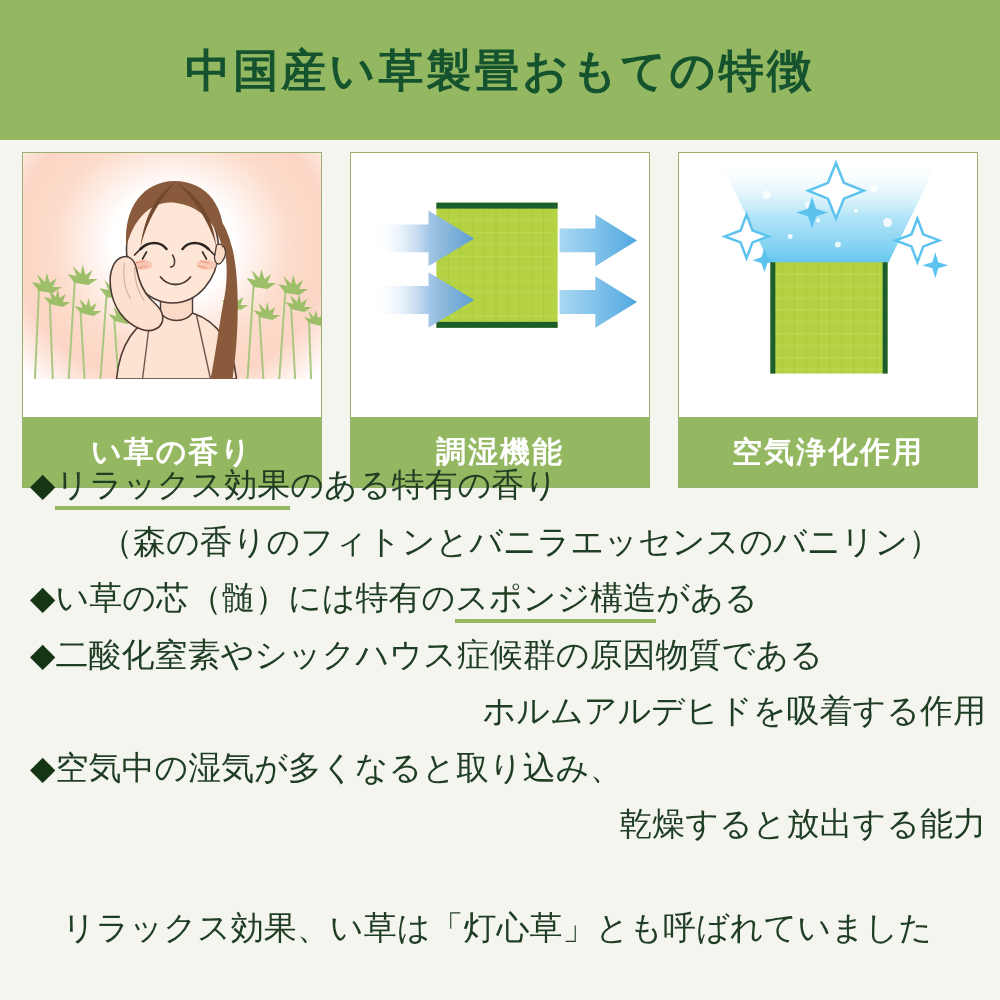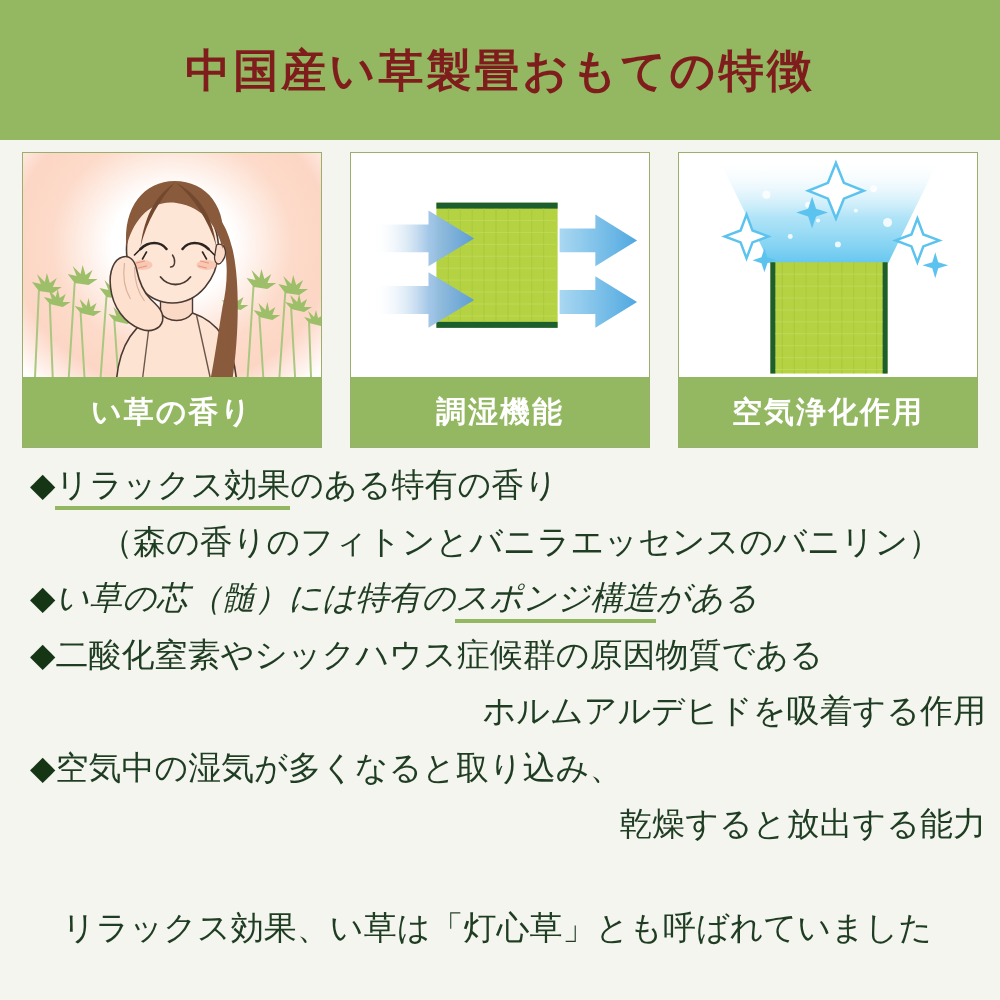--- a/index.html
+++ b/index.html
@@ -26,42 +26,42 @@
     left: 0;
     top: 0;
     width: 1000px;
     height: 140px;
     background: #94b862;
     display: flex;
     align-items: center;
     justify-content: center;
   }
   .header-title {
-    color: #7f1d1d;
+    color: #14532d;
     font-size: 45px;
     font-weight: bold;
     letter-spacing: 3px;
     line-height: 1;
     white-space: nowrap;
   }
 
   
   .cards {
     position: absolute;
     left: 22px;
     top: 152px;
     width: 956px;
     height: 296px;
     display: flex;
     justify-content: space-between;
   }
   .card {
     position: relative;
     width: 300px;
-    height: 296px;
+    height: 336px;
     border: 1px solid #9aae6e;
     box-sizing: border-box;
     background: #ffffff;
     overflow: hidden;
   }
   .card-art {
     position: absolute;
     left: 0;
     top: 0;
     width: 100%;
@@ -371,21 +371,21 @@
       </div>
       <div class="card-label">
         <span>空気浄化作用</span>
       </div>
     </div>
   </div>
 
   <div class="body-text">
       <div class="line" style="top: 12px;"><span class="bullet">◆</span><span class="ul">リラックス効果</span><span>のある特有の香り</span></div>
       <div class="line indent1" style="top: 69px;"><span>（森の香りのフィトンとバニラエッセンスのバニリン）</span></div>
-      <div class="line" style="top: 125px; font-style: italic;"><span class="bullet">◆</span><span>い草の芯（髄）には特有の</span><span class="ul">スポンジ構造</span><span>がある</span></div>
+      <div class="line" style="top: 125px;"><span class="bullet">◆</span><span>い草の芯（髄）には特有の</span><span class="ul">スポンジ構造</span><span>がある</span></div>
       <div class="line" style="top: 182px;"><span class="bullet">◆</span><span>二酸化窒素やシックハウス症候群の原因物質である</span></div>
       <div class="line right" style="top: 238px;"><span>ホルムアルデヒドを吸着する作用</span></div>
       <div class="line" style="top: 295px;"><span class="bullet">◆</span><span>空気中の湿気が多くなると取り込み、</span></div>
       <div class="line right" style="top: 351px;"><span>乾燥すると放出する能力</span></div>
       <div class="line indent2" style="top: 455px;"><span>リラックス効果、い草は「灯心草」とも呼ばれていました</span></div>
     </div>
 
 </div>
 
 </body></html>

